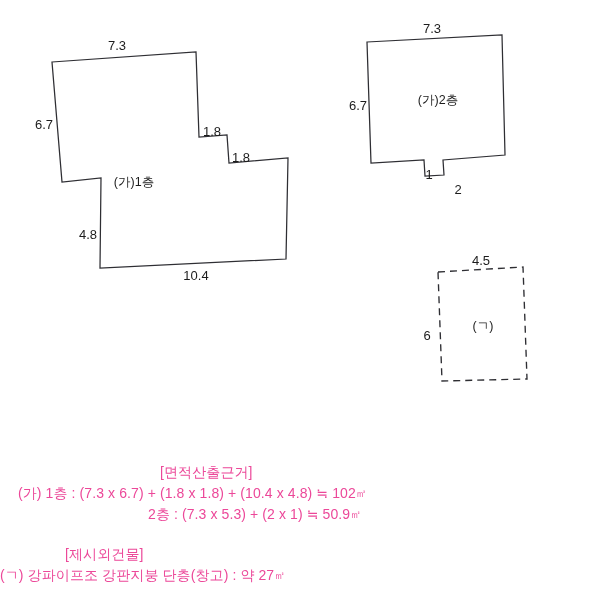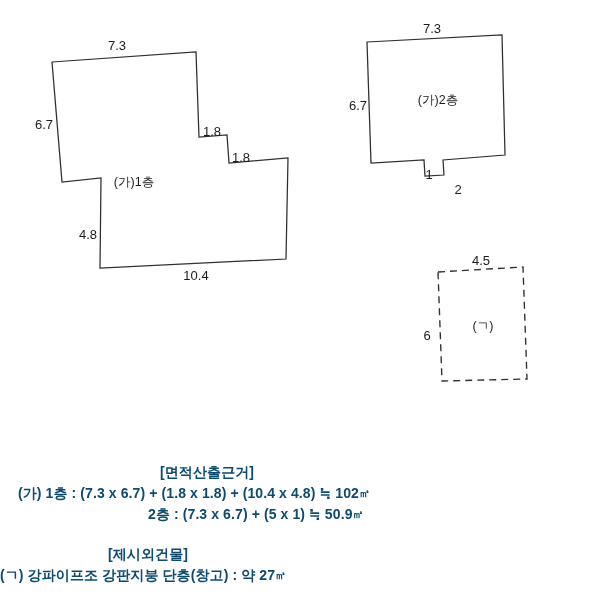--- a/index.html
+++ b/index.html
@@ -57,39 +57,38 @@
     left: 0;
     top: 462px;
     width: 614px;
     text-align: left;
   }
 
   .note-line {
     font-size: 14px;
     line-height: 21px;
     white-space: pre;
-    color: #0c4a6e;
+    color: #ec4899;
     letter-spacing: 0.1px;
-    font-weight: bold;
   }
 
   .note-heading {
     padding-left: 160px;
   }
 
   .note-body-a {
     margin-left: 18px;
   }
 
   .note-body-b {
     padding-left: 148px;
   }
 
   .note-heading-2 {
-    padding-left: 108px;
+    padding-left: 65px;
     margin-top: 19px;
   }
 
   .note-body-c {
   }
 
   .unit {
     font-size: 11px;
     vertical-align: 1px;
   }
@@ -163,19 +162,19 @@
     <text class="dim-label" x="427" y="340" text-anchor="middle">6</text>
   </g>
 </svg>
 
 <div id="notes-block">
 
   <div class="note-line note-heading">[면적산출근거]</div>
 
   <div class="note-line note-body-a"><span>(가) 1층 : (7.3 x 6.7) + (1.8 x 1.8) + (10.4 x 4.8) ≒ 102</span><span class="unit">㎡</span></div>
 
-  <div class="note-line note-body-b"><span>2층 : (7.3 x 6.7) + (5 x 1) ≒ 50.9</span><span class="unit">㎡</span></div>
+  <div class="note-line note-body-b"><span>2층 : (7.3 x 5.3) + (2 x 1) ≒ 50.9</span><span class="unit">㎡</span></div>
 
   <div class="note-line note-heading-2">[제시외건물]</div>
 
   <div class="note-line note-body-c"><span>(ㄱ) 강파이프조 강판지붕 단층(창고) : 약 27</span><span class="unit">㎡</span></div>
 
 </div>
 
 </body></html>

